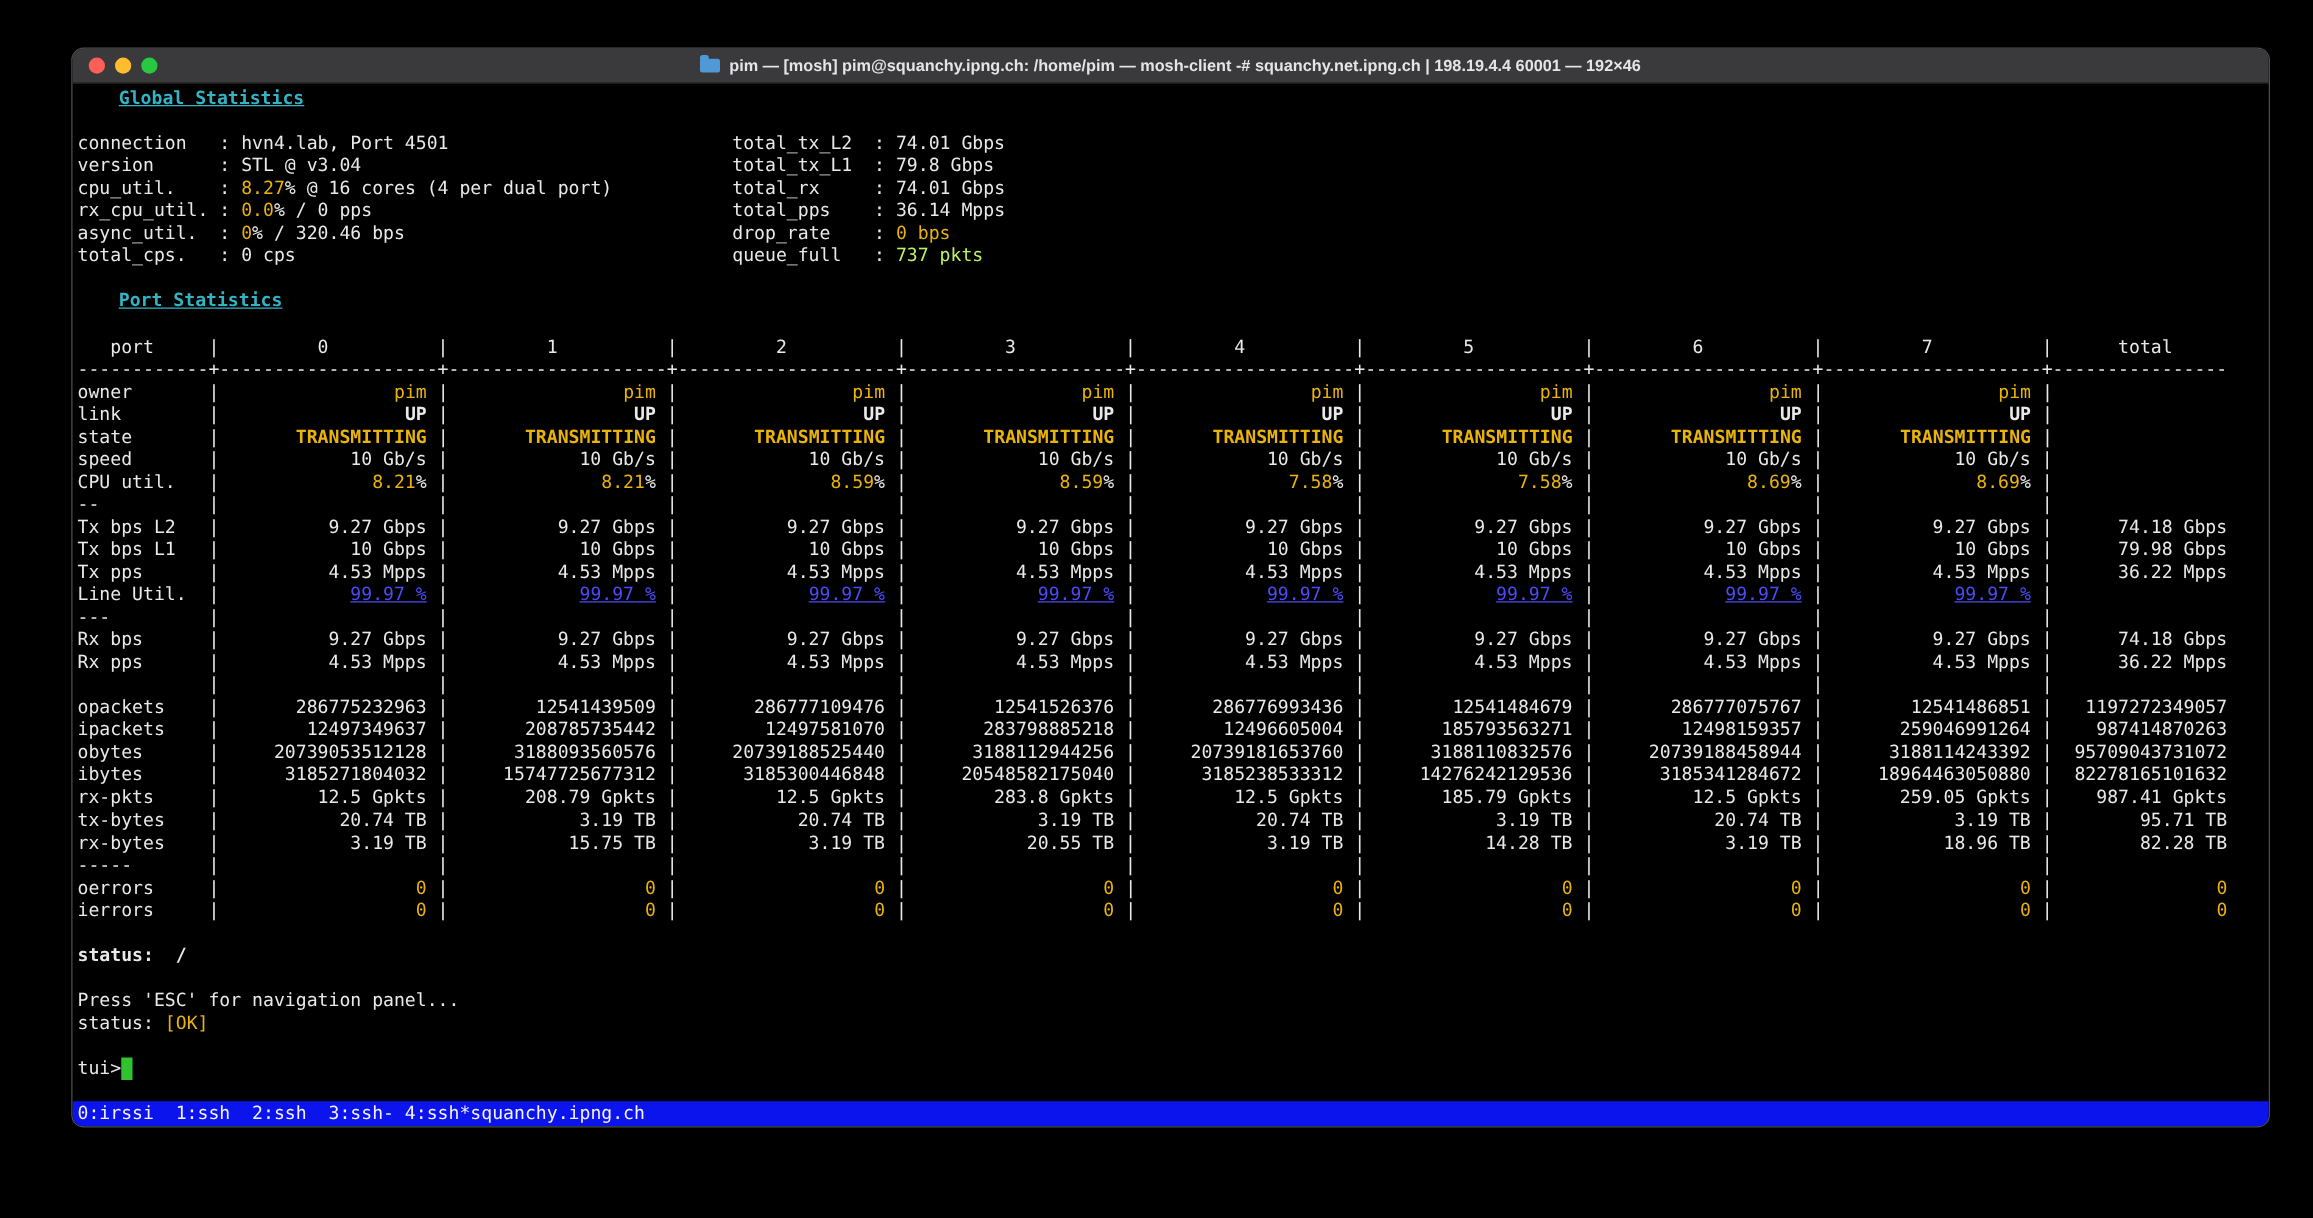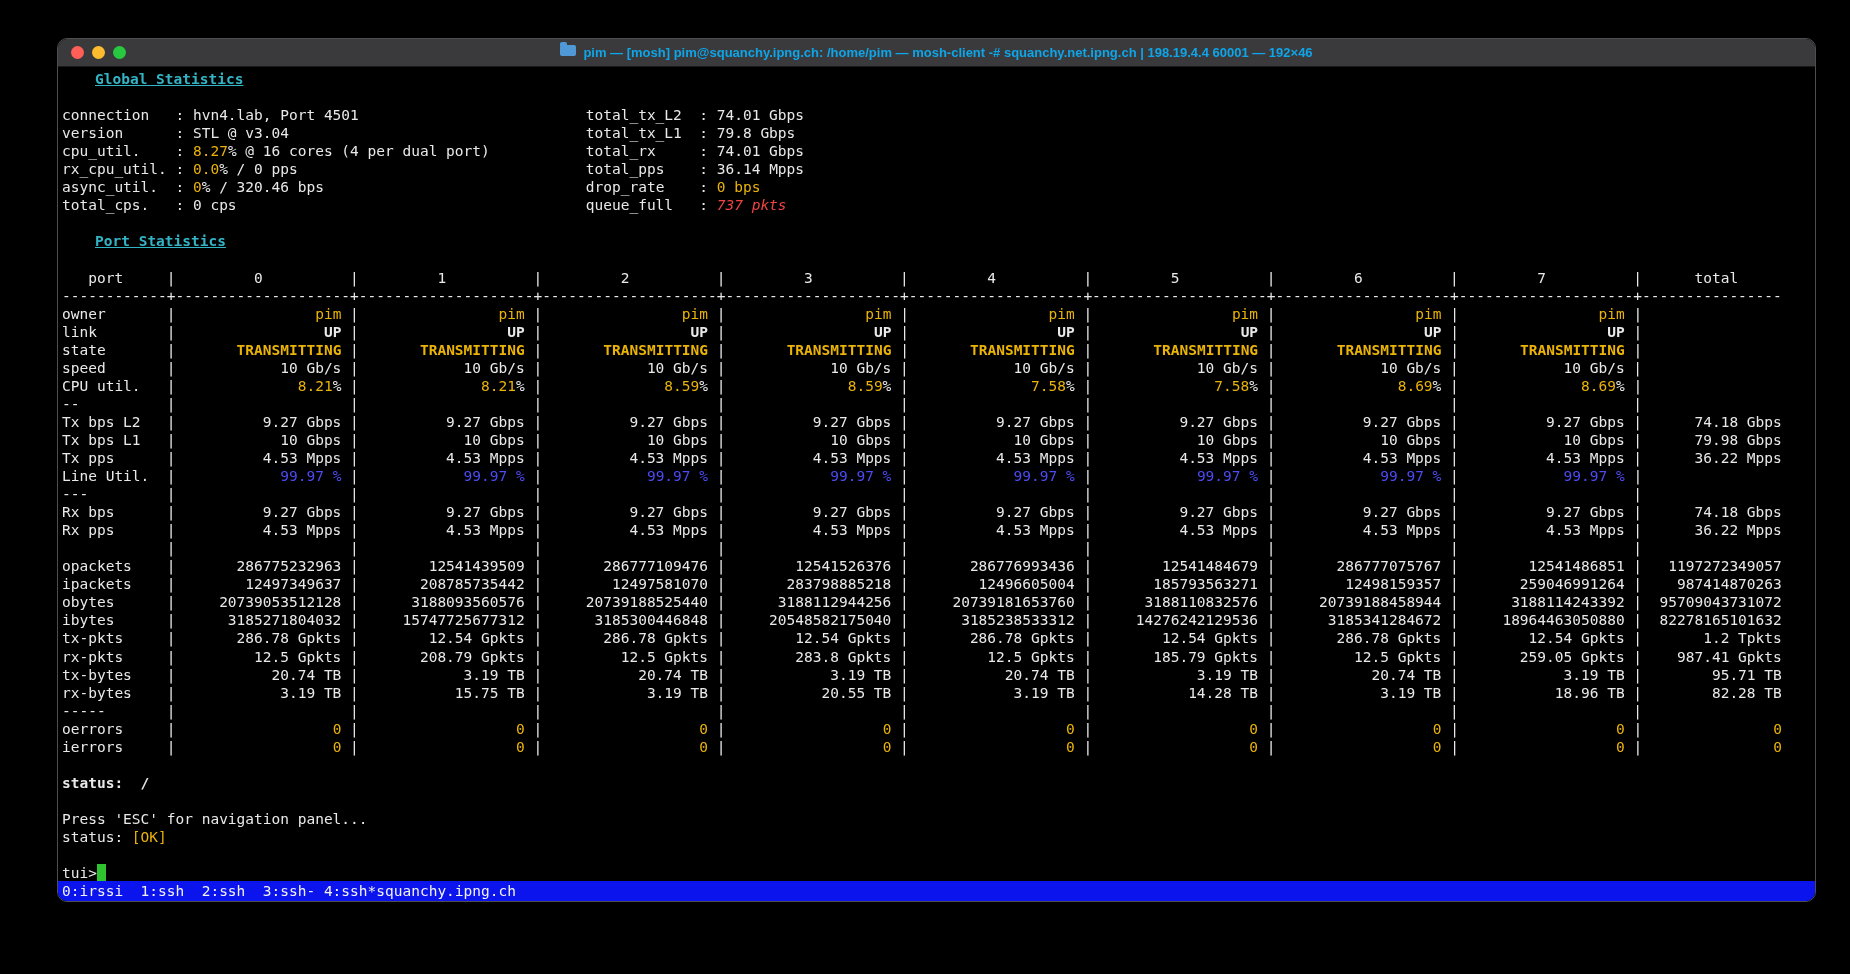--- a/index.html
+++ b/index.html
@@ -5,29 +5,29 @@
   html,body{margin:0;padding:0;background:#000;}
   .stage{position:relative;width:1850px;height:974px;background:#000;overflow:hidden;}
   .window{position:absolute;left:57px;top:38px;width:1757px;height:862px;background:#000;
           border:1px solid #4e4e50;border-radius:10px;overflow:hidden;display:flex;flex-direction:column;
           box-shadow:0 25px 60px rgba(0,0,0,.75);}
   .titlebar{flex:0 0 27px;background:#3a3a3c;border-bottom:1px solid #191919;position:relative;
             display:flex;align-items:center;justify-content:center;}
   .lights{position:absolute;left:13px;top:0;bottom:0;display:flex;align-items:center;gap:8px;}
   .light{width:13px;height:13px;border-radius:50%;}
   .light.red{background:#ff5f57;} .light.yellow{background:#febc2e;} .light.green{background:#28c840;}
-  .titletext{font:bold 13px "Liberation Sans",sans-serif;color:#0ea5e9;display:flex;gap:7px;white-space:nowrap;}
+  .titletext{font:bold 13px "Liberation Sans",sans-serif;color:#e5e5e5;display:flex;align-items:center;gap:7px;white-space:nowrap;}
   .folder{width:16px;height:11px;background:#4f9ad6;border-radius:2px;position:relative;display:inline-block;}
   .folder::before{content:"";position:absolute;top:-3px;left:0;width:7px;height:4px;background:#4f9ad6;border-radius:2px 2px 0 0;}
   .term{flex:1 1 auto;padding:3px 0 0 4px;font:14.5px/18.05px "DejaVu Sans Mono",monospace;color:#e9e9e9;overflow:hidden;}
   .tl{white-space:pre;height:18.05px;}
   .c-green{color:#eab308;}
   .c-cyan{color:#33b4c5;}
-  .c-blue{color:#4c4bf5;}
-  .c-red{color:#ef4444;font-style:italic;}
+  .c-blue{color:#4c4bf5;text-decoration:underline;}
+  .c-red{color:#bef264;}
   .b{font-weight:bold;}
   .u{text-decoration:underline;margin-left:33px;}
   .cursor{display:inline-block;width:1ch;background:#30c330;}
   .tmuxbar{flex:0 0 20px;background:#0b14ec;color:#f2f2f2;font:14.5px/20px "DejaVu Sans Mono",monospace;
            display:flex;align-items:center;padding:0 8px 0 4px;white-space:pre;}
 </style>
 </head>
 <body>
 
 <div class="stage">
@@ -68,21 +68,20 @@
         <div class="tl">Tx pps      |          4.53 Mpps |          4.53 Mpps |          4.53 Mpps |          4.53 Mpps |          4.53 Mpps |          4.53 Mpps |          4.53 Mpps |          4.53 Mpps |      36.22 Mpps</div>
         <div class="tl">Line Util.  |            <span class="c-blue">99.97 %</span> |            <span class="c-blue">99.97 %</span> |            <span class="c-blue">99.97 %</span> |            <span class="c-blue">99.97 %</span> |            <span class="c-blue">99.97 %</span> |            <span class="c-blue">99.97 %</span> |            <span class="c-blue">99.97 %</span> |            <span class="c-blue">99.97 %</span> |                </div>
         <div class="tl">---         |                    |                    |                    |                    |                    |                    |                    |                    |                </div>
         <div class="tl">Rx bps      |          9.27 Gbps |          9.27 Gbps |          9.27 Gbps |          9.27 Gbps |          9.27 Gbps |          9.27 Gbps |          9.27 Gbps |          9.27 Gbps |      74.18 Gbps</div>
         <div class="tl">Rx pps      |          4.53 Mpps |          4.53 Mpps |          4.53 Mpps |          4.53 Mpps |          4.53 Mpps |          4.53 Mpps |          4.53 Mpps |          4.53 Mpps |      36.22 Mpps</div>
         <div class="tl">            |                    |                    |                    |                    |                    |                    |                    |                    |                </div>
         <div class="tl">opackets    |       286775232963 |        12541439509 |       286777109476 |        12541526376 |       286776993436 |        12541484679 |       286777075767 |        12541486851 |   1197272349057</div>
         <div class="tl">ipackets    |        12497349637 |       208785735442 |        12497581070 |       283798885218 |        12496605004 |       185793563271 |        12498159357 |       259046991264 |    987414870263</div>
         <div class="tl">obytes      |     20739053512128 |      3188093560576 |     20739188525440 |      3188112944256 |     20739181653760 |      3188110832576 |     20739188458944 |      3188114243392 |  95709043731072</div>
         <div class="tl">ibytes      |      3185271804032 |     15747725677312 |      3185300446848 |     20548582175040 |      3185238533312 |     14276242129536 |      3185341284672 |     18964463050880 |  82278165101632</div>
-        <div class="tl">tx-pkts     |       286.78 Gpkts |        12.54 Gpkts |       286.78 Gpkts |        12.54 Gpkts |       286.78 Gpkts |        12.54 Gpkts |       286.78 Gpkts |        12.54 Gpkts |       1.2 Tpkts</div>
         <div class="tl">rx-pkts     |         12.5 Gpkts |       208.79 Gpkts |         12.5 Gpkts |        283.8 Gpkts |         12.5 Gpkts |       185.79 Gpkts |         12.5 Gpkts |       259.05 Gpkts |    987.41 Gpkts</div>
         <div class="tl">tx-bytes    |           20.74 TB |            3.19 TB |           20.74 TB |            3.19 TB |           20.74 TB |            3.19 TB |           20.74 TB |            3.19 TB |        95.71 TB</div>
         <div class="tl">rx-bytes    |            3.19 TB |           15.75 TB |            3.19 TB |           20.55 TB |            3.19 TB |           14.28 TB |            3.19 TB |           18.96 TB |        82.28 TB</div>
         <div class="tl">-----       |                    |                    |                    |                    |                    |                    |                    |                    |                </div>
         <div class="tl">oerrors     |                  <span class="c-green">0</span> |                  <span class="c-green">0</span> |                  <span class="c-green">0</span> |                  <span class="c-green">0</span> |                  <span class="c-green">0</span> |                  <span class="c-green">0</span> |                  <span class="c-green">0</span> |                  <span class="c-green">0</span> |               <span class="c-green">0</span></div>
         <div class="tl">ierrors     |                  <span class="c-green">0</span> |                  <span class="c-green">0</span> |                  <span class="c-green">0</span> |                  <span class="c-green">0</span> |                  <span class="c-green">0</span> |                  <span class="c-green">0</span> |                  <span class="c-green">0</span> |                  <span class="c-green">0</span> |               <span class="c-green">0</span></div>
         <div class="tl">&nbsp;</div>
         <div class="tl"><span class="b">status:  /</span></div>
         <div class="tl">&nbsp;</div>
         <div class="tl">Press 'ESC' for navigation panel...</div>

